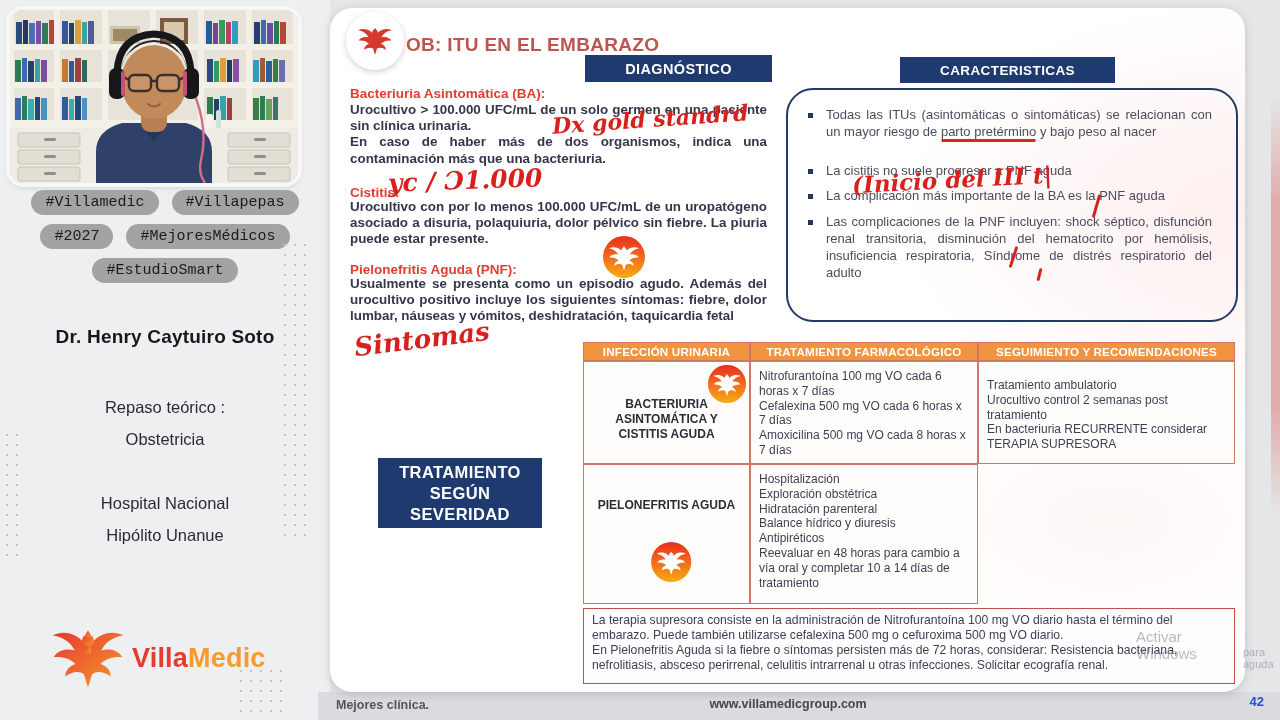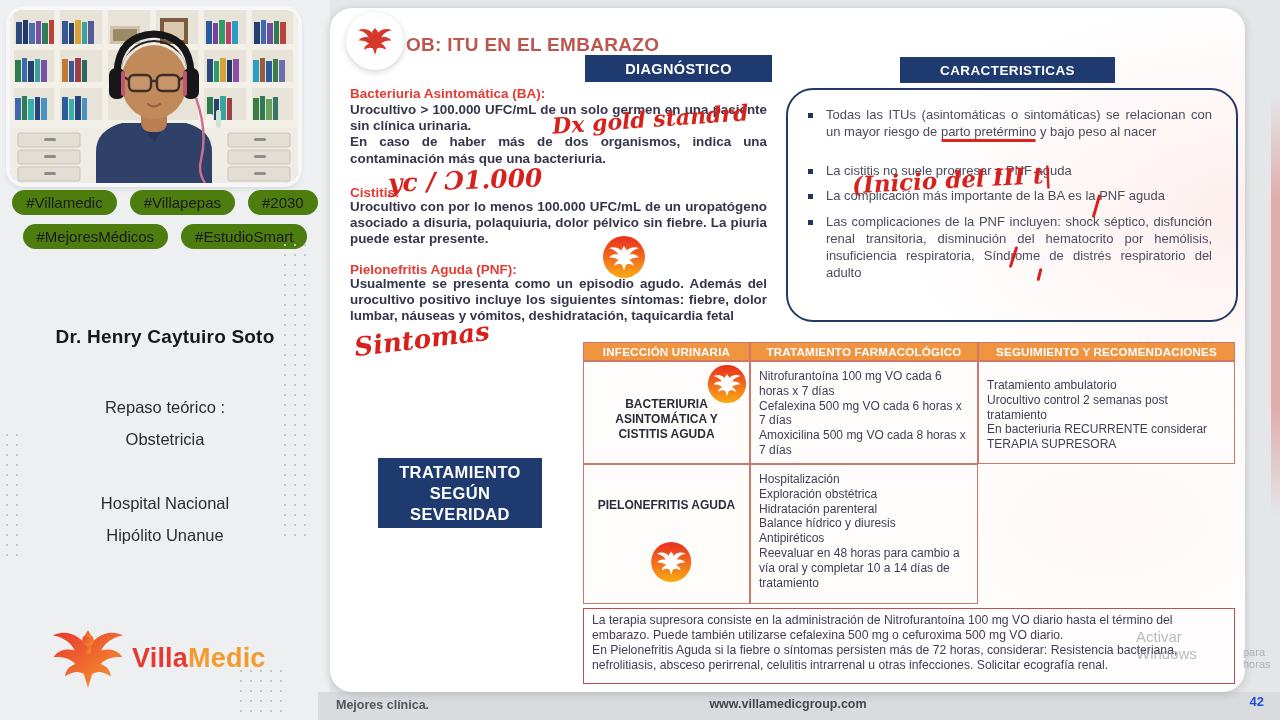--- a/index.html
+++ b/index.html
@@ -4,21 +4,21 @@
 <style>
   * { margin:0; padding:0; box-sizing:border-box; }
   html,body { width:1280px; height:720px; overflow:hidden; }
   body { font-family:"Liberation Sans", sans-serif; }
   .page { position:relative; width:1280px; height:720px; background:#e4e6e8; overflow:hidden; }
 
   
   .left-panel { position:absolute; left:0; top:0; width:330px; height:720px; background:#edeff1; }
   .webcam { position:absolute; left:10px; top:10px; width:288px; height:173px; border-radius:14px; overflow:hidden; box-shadow:0 0 0 4px #f6f7f8, 0 3px 8px rgba(0,0,0,.18); background:#d8d2c6; }
   .hashtags { position:absolute; left:10px; top:190px; width:310px; display:flex; flex-wrap:wrap; gap:9px 13px; justify-content:center; }
-  .pill { background:#4d7c0f; color:#1b1b1f; border-radius:15px; padding:4px 14px; font-size:15px; font-weight:500; white-space:nowrap; }
+  .pill { background:#a3a3a3; color:#1b1b1f; border-radius:15px; padding:4px 14px; font-size:15px; font-weight:500; white-space:nowrap;font-family:Liberation Mono, monospace; }
   .doctor-name { position:absolute; left:0; top:326px; width:330px; text-align:center; font-size:19px; font-weight:bold; color:#18181b; letter-spacing:.2px; }
   .lp-line { position:absolute; left:0; width:330px; text-align:center; font-size:16.5px; color:#2c2c30; }
   .brand { position:absolute; left:46px; top:612px; width:238px; height:92px; display:flex; align-items:center; }
   .brand-word { font-size:27px; font-weight:bold; letter-spacing:.2px; margin-left:2px; }
   .dots { position:absolute; background-image:radial-gradient(#c3c6c9 1.2px, transparent 1.4px); background-size:10px 10px; }
   .dots-r { right:18px; top:240px; width:32px; height:300px; }
   .dots-b { left:236px; top:666px; width:54px; height:50px; }
   .dots-l { left:2px; top:430px; width:16px; height:130px; }
 
   
@@ -224,21 +224,21 @@
         <rect x="173" y="58" width="16" height="31" rx="7" fill="#17171a"></rect>
         <rect x="111" y="61" width="4" height="25" rx="2" fill="#c2527a"></rect>
         <rect x="173" y="61" width="4" height="25" rx="2" fill="#c2527a"></rect>
         <path d="M186 88 Q198 122 191 150 Q188 163 195 173" stroke="#cf6f8d" stroke-width="2.4" fill="none"></path>
       </svg>
     </div>
 
     <div class="hashtags">
       <span class="pill">#Villamedic</span>
       <span class="pill">#Villapepas</span>
-      <span class="pill">#2030</span>
+      <span class="pill">#2027</span>
       <span class="pill">#MejoresMédicos</span>
       <span class="pill">#EstudioSmart</span>
     </div>
 
     <div class="doctor-name">Dr. Henry Caytuiro Soto</div>
     <div class="lp-line" style="top:398px;">Repaso teórico :</div>
     <div class="lp-line" style="top:430px;">Obstetricia</div>
     <div class="lp-line" style="top:494px;">Hospital Nacional</div>
     <div class="lp-line" style="top:526px;">Hipólito Unanue</div>
 
@@ -356,15 +356,15 @@
     </div>
 
     <div class="note-box">
       <p>La terapia supresora consiste en la administración de Nitrofurantoína 100 mg VO diario hasta el término del embarazo. Puede también utilizarse cefalexina 500 mg o cefuroxima 500 mg VO diario.</p>
       <p>En Pielonefritis Aguda si la fiebre o síntomas persisten más de 72 horas, considerar: Resistencia bacteriana, nefrolitiasis, absceso perirrenal, celulitis intrarrenal u otras infecciones. Solicitar ecografía renal.</p>
     </div>
 
     <div class="watermark" style="left:806px; top:620px;">Activar Windows</div>
   </div>
 
-  <div class="watermark2" style="left:1243px; top:646px;">para horas</div>
+  <div class="watermark2" style="left:1243px; top:646px;">para aguda</div>
   <div class="pink-edge"></div>
 </div>
 
 </body></html>

